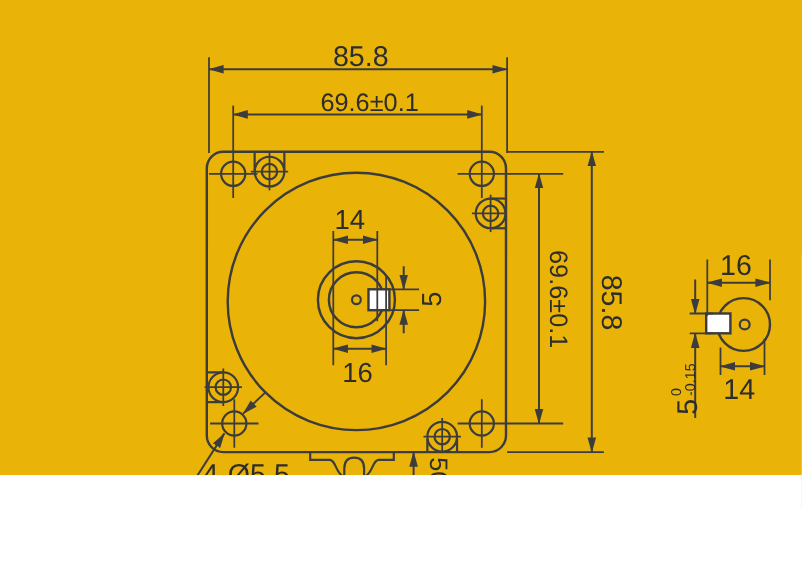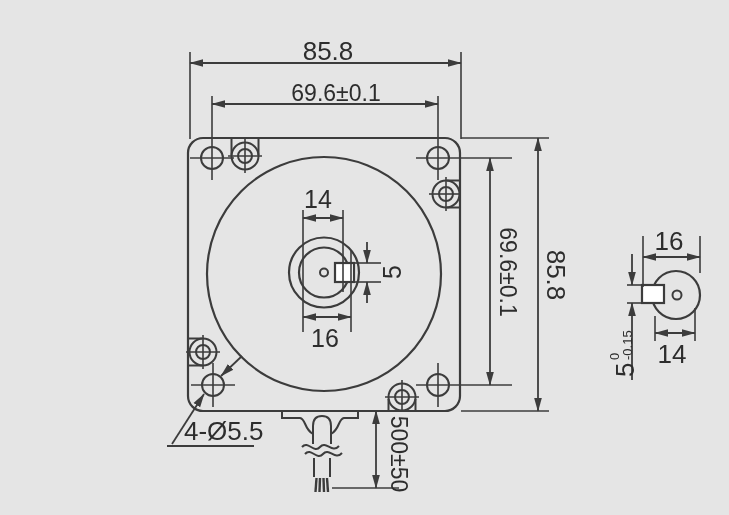--- a/index.html
+++ b/index.html
@@ -1,16 +1,16 @@
 <!DOCTYPE html>
 <html><head>
 <meta charset="utf-8">
 <style>
   html,body{margin:0;padding:0;background:#ffffff;}
-  .page{position:relative;width:729px;height:515px;background:#e5e5e5;overflow:hidden;
+  .page{position:relative;width:729px;height:432px;background:#eab308;overflow:hidden;
         font-family:"Liberation Sans", sans-serif;}
   svg text{fill:#2d2d2d;font-family:"Liberation Sans", sans-serif;}
   .obj{stroke:#3c3c3c;stroke-width:2.2;fill:none;}
   .obj-thin{stroke:#3c3c3c;stroke-width:2;fill:none;}
   .dim{stroke:#3c3c3c;stroke-width:1.8;fill:none;}
   .ext{stroke:#3c3c3c;stroke-width:1.6;fill:none;}
   .whitefill{fill:#ffffff;stroke:#3c3c3c;stroke-width:2.2;}
   .strand{stroke:#3c3c3c;stroke-width:2.4;fill:none;}
 </style>
 </head>

